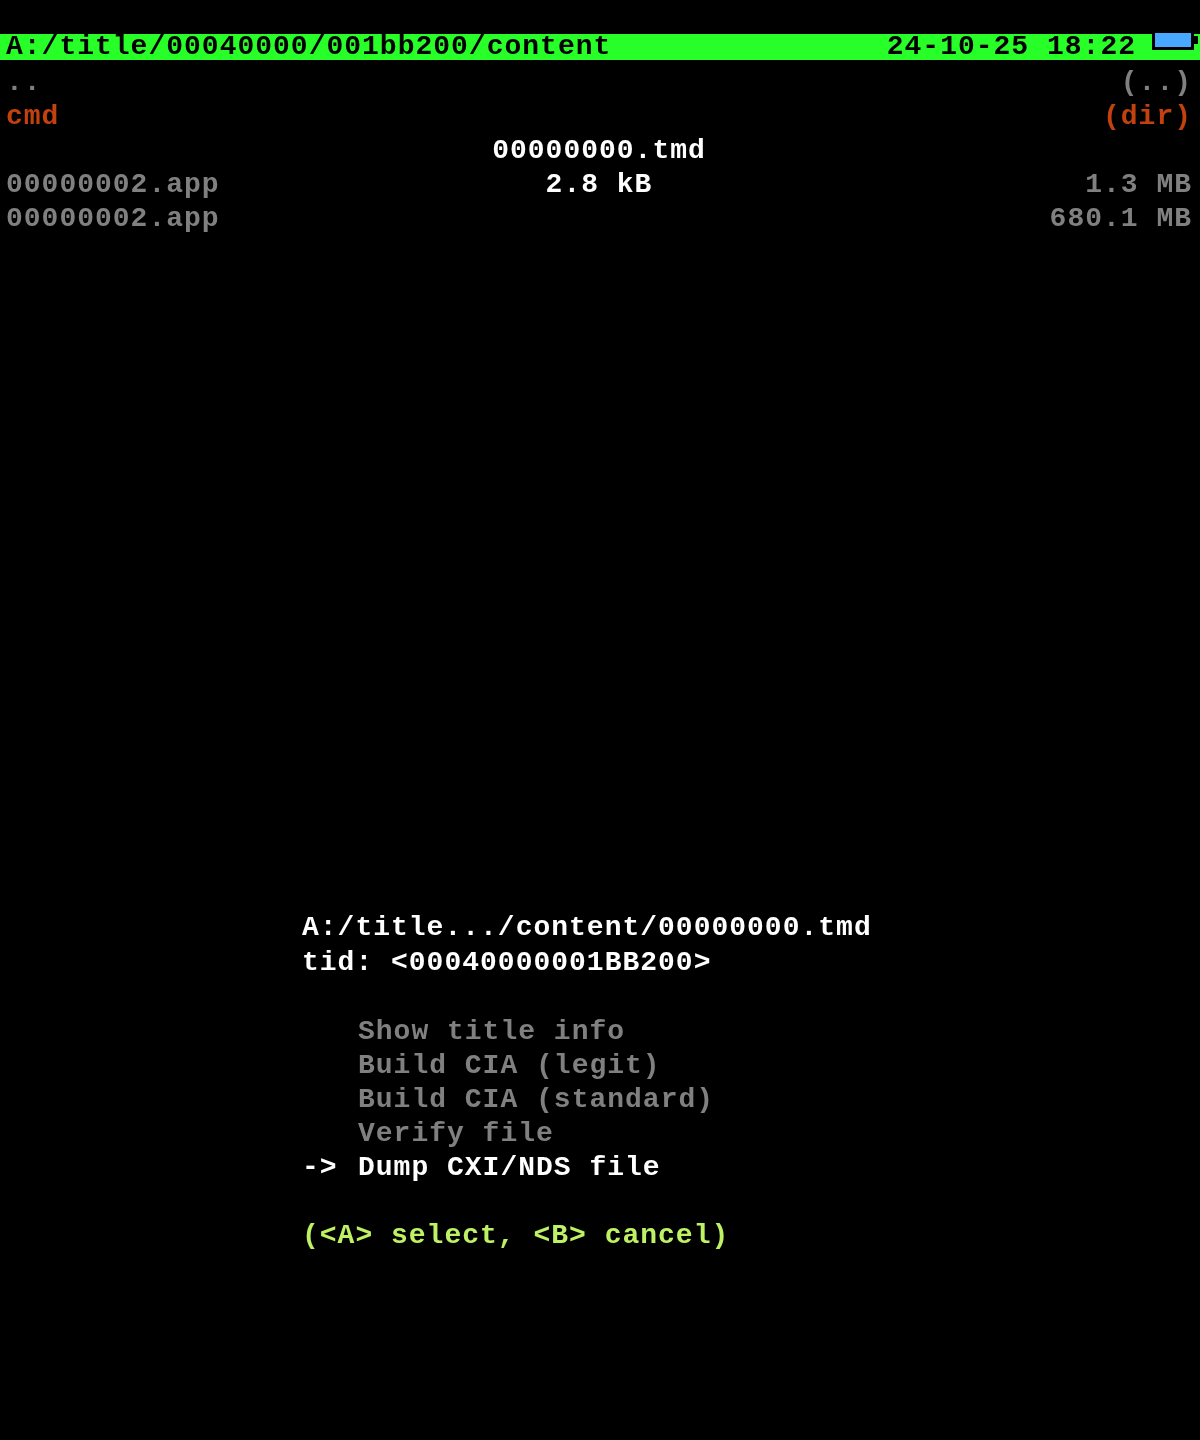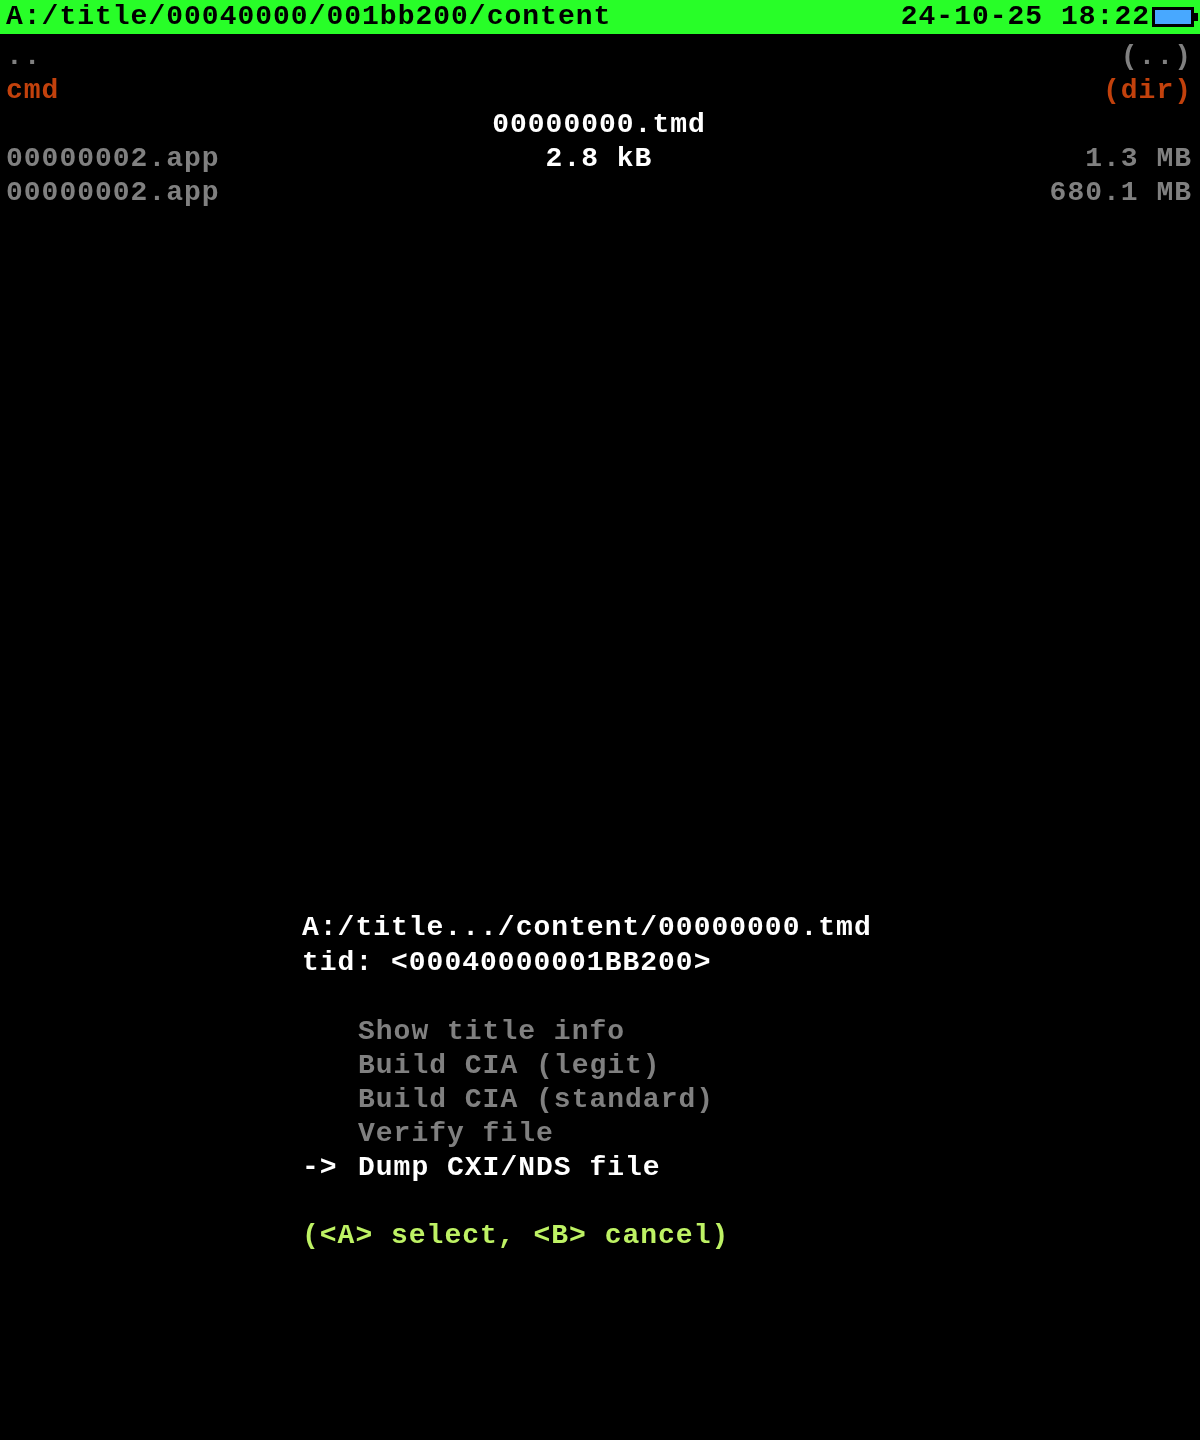--- a/index.html
+++ b/index.html
@@ -15,34 +15,35 @@
       font-weight: bold;
       font-size: 28px;
       line-height: 1.2;
       overflow: hidden;
       letter-spacing: 1px;
     }
     .header-bar {
       background: #28fe28;
       color: #000000;
       width: 100%;
-      height: 34px;
+      height: 26px;
       display: flex;
       justify-content: space-between;
       align-items: center;
       padding: 0 6px;
       font-size: 28px;
+      margin-top: 34px;
     }
     .header-left {
       display: flex;
     }
     .header-right {
       display: flex;
-      align-items: center;
-      gap: 2px;
+      align-items: flex-start;
+      gap: 16px;
     }
     .battery-icon {
       width: 42px;
       height: 20px;
       border: 3px solid #000000;
       position: relative;
       background: #48a8ff;
     }
     .battery-icon::after {
       content: '';

